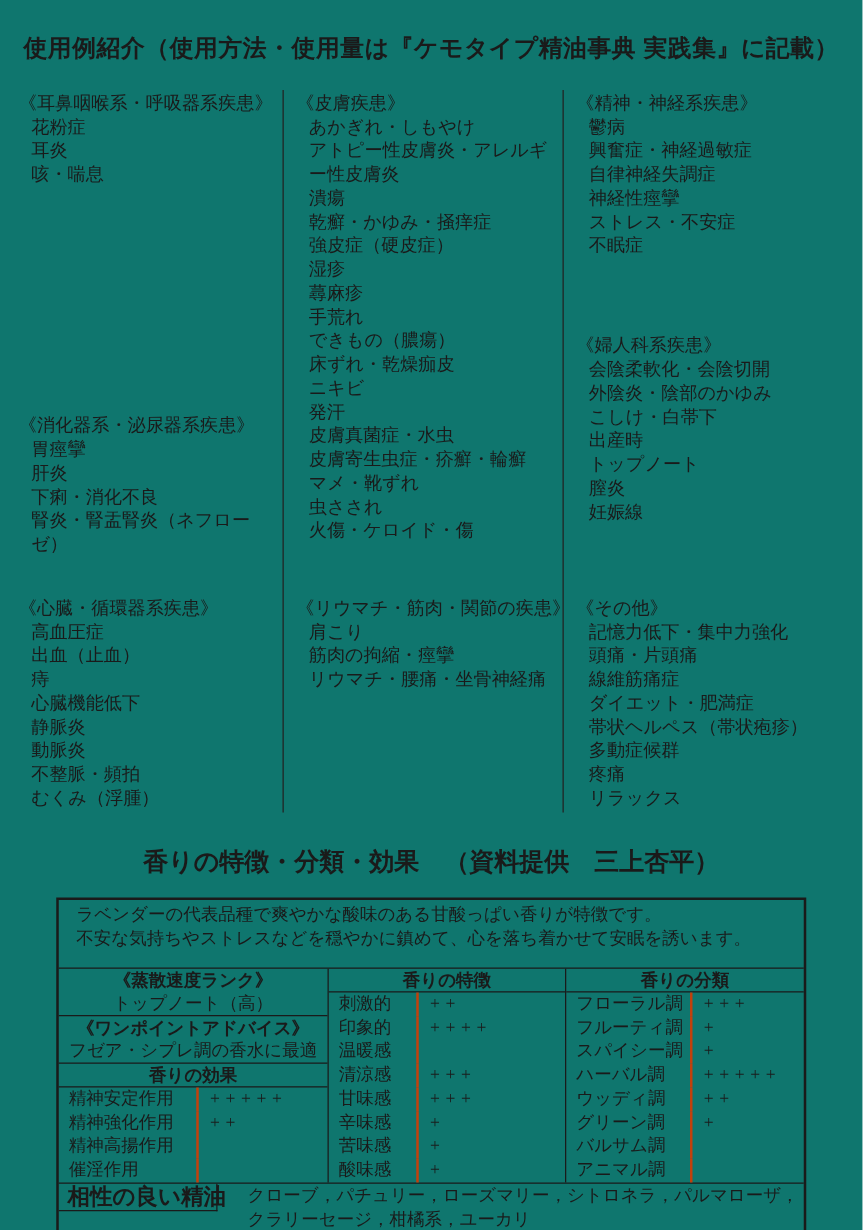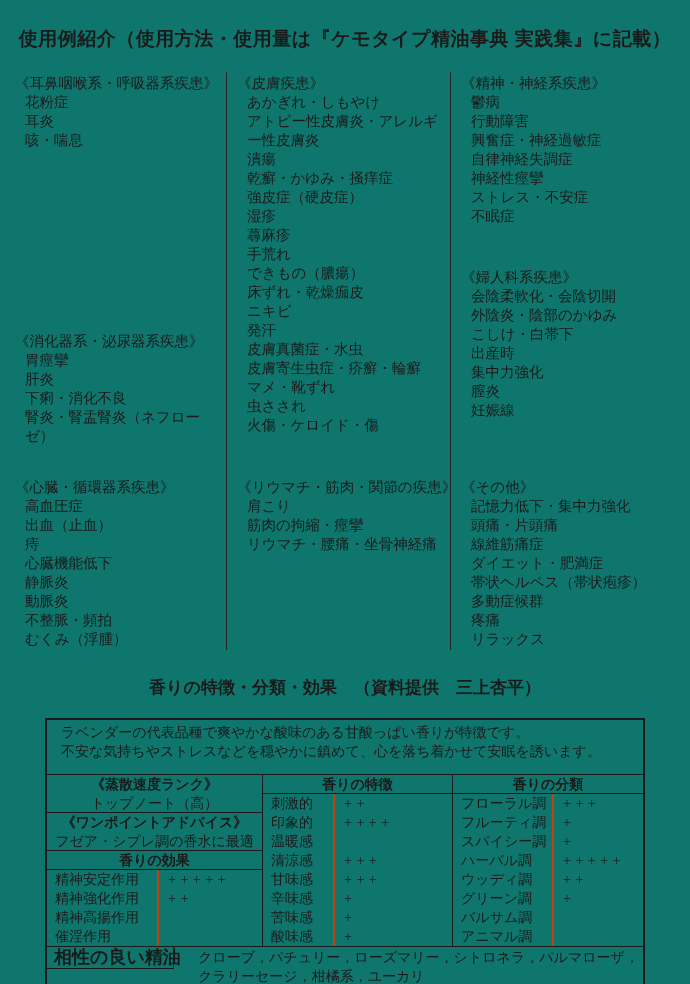--- a/index.html
+++ b/index.html
@@ -60,21 +60,21 @@
   .u-top-4 { top: 406px; }
   
   .sec2-title {
     position: absolute;
     top: 676px;
     left: 0;
     width: 100%;
     text-align: center;
     font-family: "Liberation Sans", sans-serif;
     font-weight: bold;
-    font-size: 17px;
+    font-size: 20px;
     white-space: nowrap;
   }
   .ftable {
     position: absolute;
     top: 718px;
     left: 45px;
     width: 600px;
     border: 2px solid #1a1a1a;
     font-size: 14px;
     line-height: 19px;
@@ -199,37 +199,36 @@
           </ul>
       </div>
     </div>
 
     <div class="ucol ucol-3">
       <div class="usec u-top-0">
         <h3>《精神・神経系疾患》</h3>
         <ul>
 
         <li>鬱病</li>
-            <li>行動障害</li>
             <li>興奮症・神経過敏症</li>
             <li>自律神経失調症</li>
             <li>神経性痙攣</li>
             <li>ストレス・不安症</li>
             <li>不眠症</li>
           </ul>
       </div>
       <div class="usec u-top-2">
         <h3>《婦人科系疾患》</h3>
         <ul>
 
         <li>会陰柔軟化・会陰切開</li>
             <li>外陰炎・陰部のかゆみ</li>
             <li>こしけ・白帯下</li>
             <li>出産時</li>
-            <li>集中力強化</li>
+            <li>トップノート</li>
             <li>膣炎</li>
             <li>妊娠線</li>
           </ul>
       </div>
       <div class="usec u-top-4">
         <h3>《その他》</h3>
         <ul>
 
         <li>記憶力低下・集中力強化</li>
             <li>頭痛・片頭痛</li>

